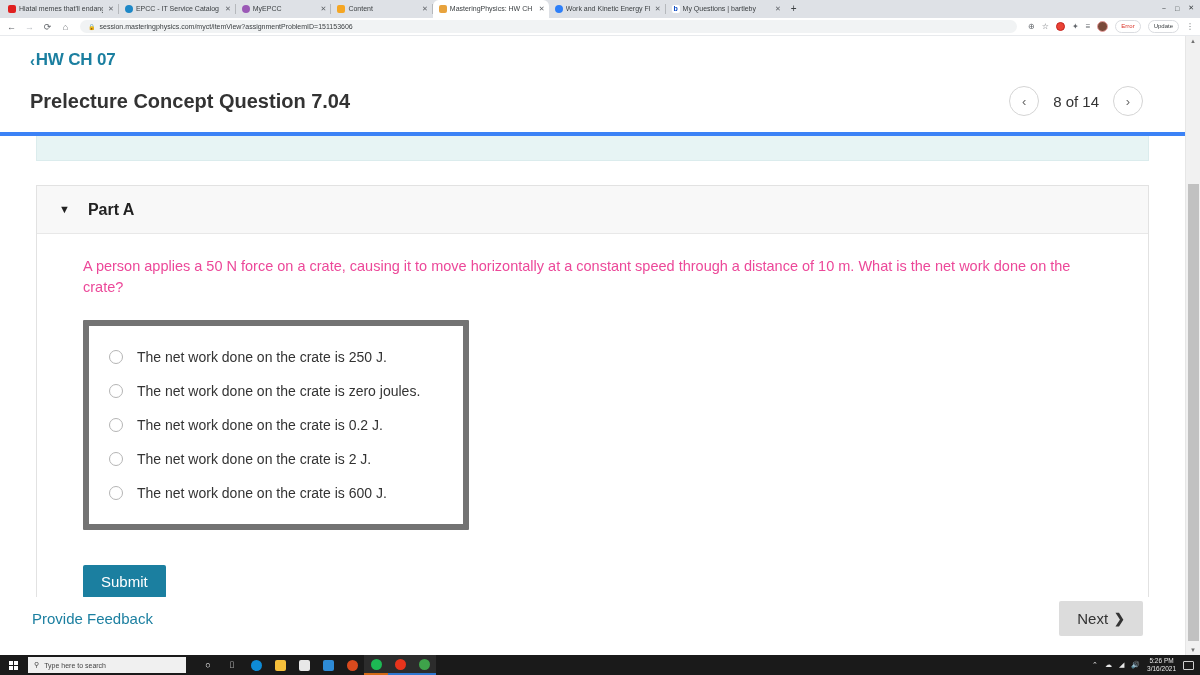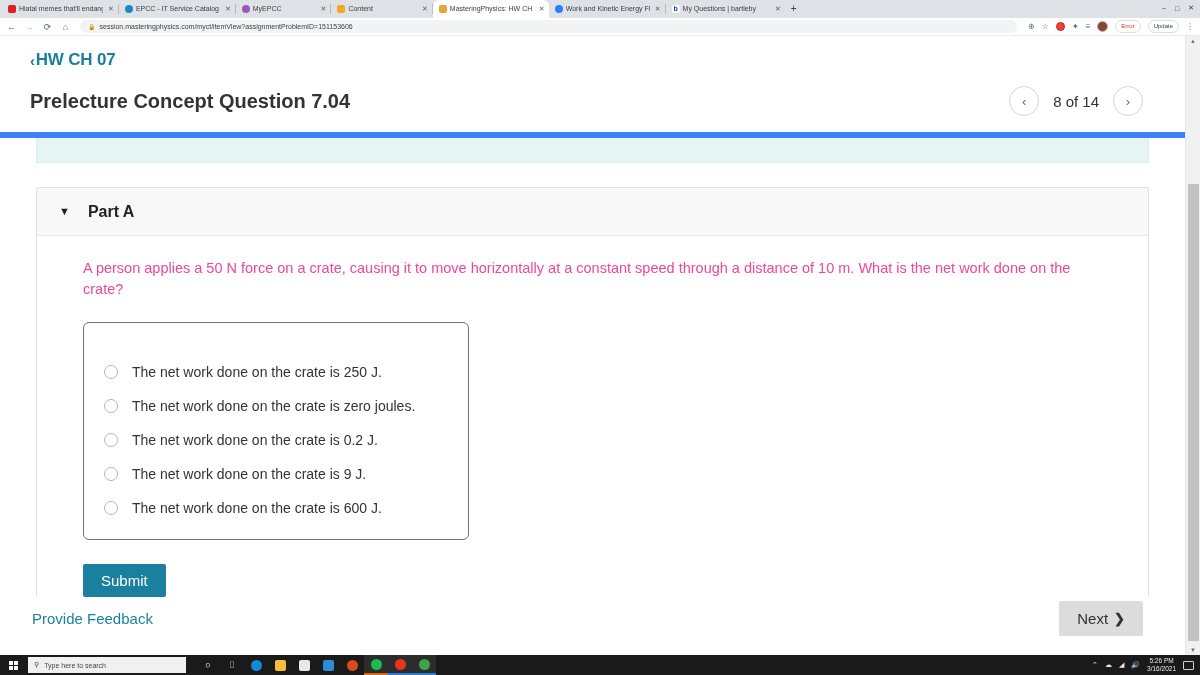--- a/index.html
+++ b/index.html
@@ -94,21 +94,21 @@
 
   .page-header { padding: 14px 0 0 30px; background: #fff; }
   .breadcrumb {
     color: #1b7fa0; font-size: 17px; font-weight: bold; letter-spacing: -0.2px;
     display: inline-flex; align-items: center;
   }
   .breadcrumb .chev { font-size: 15px; margin-right: 1px; font-weight: bold; }
   .title-row {
     display: flex; align-items: center; justify-content: space-between;
     padding: 16px 42px 16px 30px;
-    border-bottom: 6px solid #3b82f6;
+    border-bottom: 4px solid #3b82f6;
   }
   .page-title { font-size: 20px; font-weight: bold; color: #333333; }
   .pager { display: flex; align-items: center; gap: 14px; }
   .pager-btn {
     width: 30px; height: 30px; border-radius: 50%; border: 1px solid #d5d5d5;
     background: #fff; color: #6b6b6b; font-size: 13px;
     display: flex; align-items: center; justify-content: center;
   }
   .pager-count { font-size: 15px; color: #333; }
 
@@ -130,31 +130,31 @@
   }
   .caret { font-size: 11px; color: #222; line-height: 1; }
   .part-label { font-size: 16px; font-weight: bold; color: #222; }
 
   .part-body { padding: 22px 46px 0 46px; }
   .question {
     font-size: 14.5px; color: #ec4899; line-height: 21px; max-width: 1045px;
   }
 
   .choices {
-    margin-top: 22px; border: 1px solid #737373; border-radius: 6px;
-    width: 386px; padding: 32px 0 14px 0;
+    margin-top: 22px; border: 6px solid #737373; border-radius: 1px;
+    width: 386px; padding: 14px 0 14px 0;
   }
   .choice { display: flex; align-items: center; gap: 14px; padding: 9px 20px; }
   .radio {
     width: 14px; height: 14px; border-radius: 50%;
     border: 1px solid #b5b5b5; background: #fff; flex: 0 0 14px;
   }
   .choice-label { font-size: 14px; color: #333; }
 
-  .actions { margin-top: 24px; display: flex; align-items: flex-start; gap: 37px; }
+  .actions { margin-top: 24px; display: flex; align-items: center; gap: 37px; }
   .submit-btn {
     background: #1b7fa0; color: #fff; font-size: 15px;
     padding: 8px 18px; border: none; border-radius: 2px;
     font-family: "Liberation Sans", sans-serif;
   }
   .request-link {
     color: #0f766e; font-size: 13.5px; font-weight: bold;
     margin-top: 40px;
   }
 
@@ -332,21 +332,21 @@
               <div class="choice">
                 <span class="radio"></span>
                 <span class="choice-label">The net work done on the crate is zero joules.</span>
               </div>
               <div class="choice">
                 <span class="radio"></span>
                 <span class="choice-label">The net work done on the crate is 0.2 J.</span>
               </div>
               <div class="choice">
                 <span class="radio"></span>
-                <span class="choice-label">The net work done on the crate is 9 J.</span>
+                <span class="choice-label">The net work done on the crate is 2 J.</span>
               </div>
               <div class="choice">
                 <span class="radio"></span>
                 <span class="choice-label">The net work done on the crate is 600 J.</span>
               </div>
             </div>
 
             <div class="actions">
               <button class="submit-btn">Submit</button>
               <a class="request-link">Request Answer</a>

